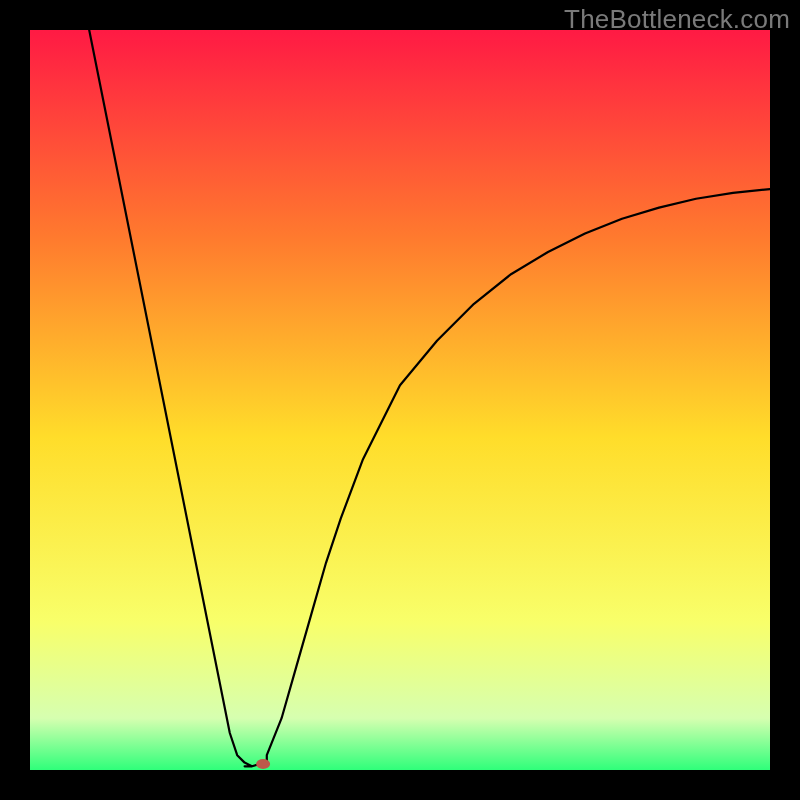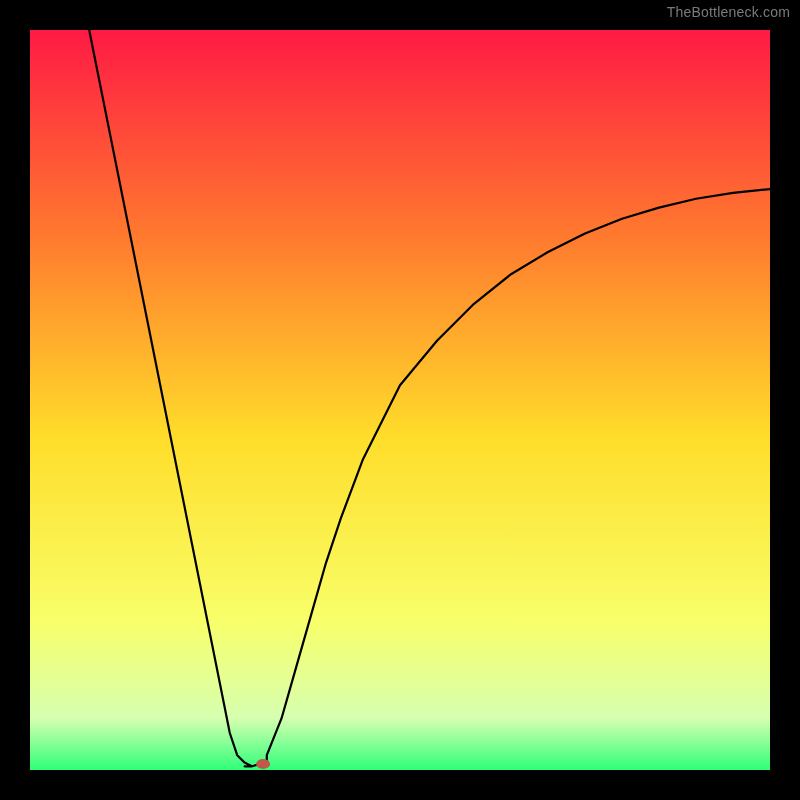--- a/index.html
+++ b/index.html
@@ -14,21 +14,21 @@
     position: relative;
     width: 800px;
     height: 800px;
     background: #000;
   }
   .watermark {
     position: absolute;
     top: 4px;
     right: 10px;
     color: #7a7a7a;
-    font-size: 14px;
+    font-size: 26px;
     font-weight: 400;
     letter-spacing: 0.2px;
     z-index: 10;
   }
   .plot-outer {
     position: absolute;
     left: 30px;
     top: 30px;
     width: 740px;
     height: 740px;

